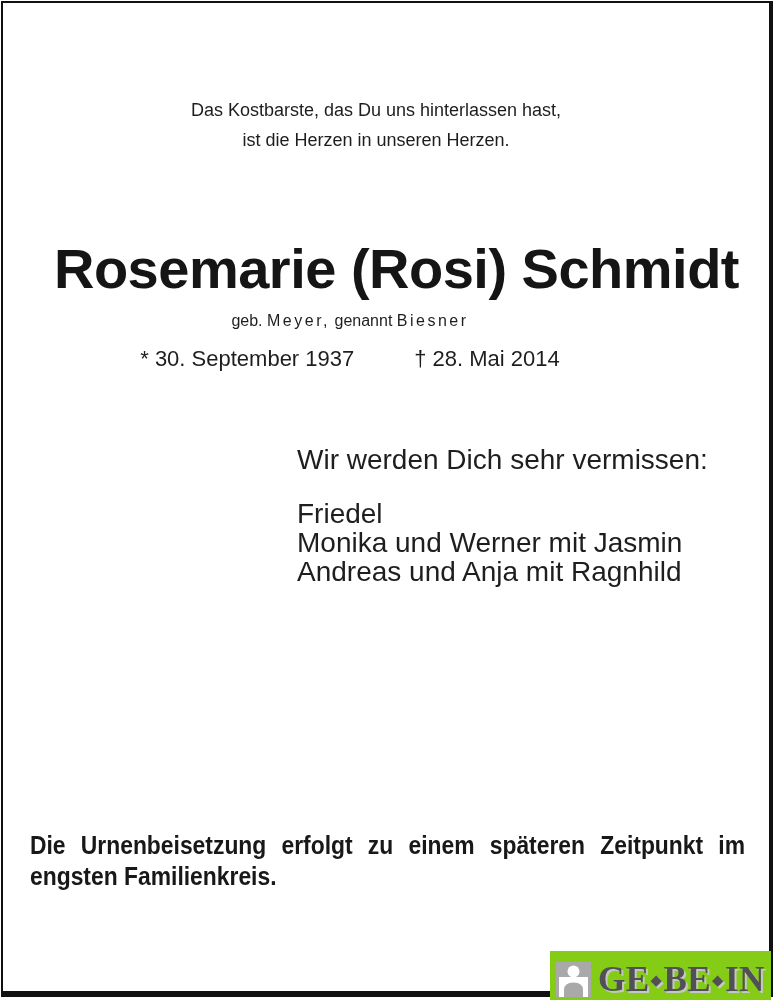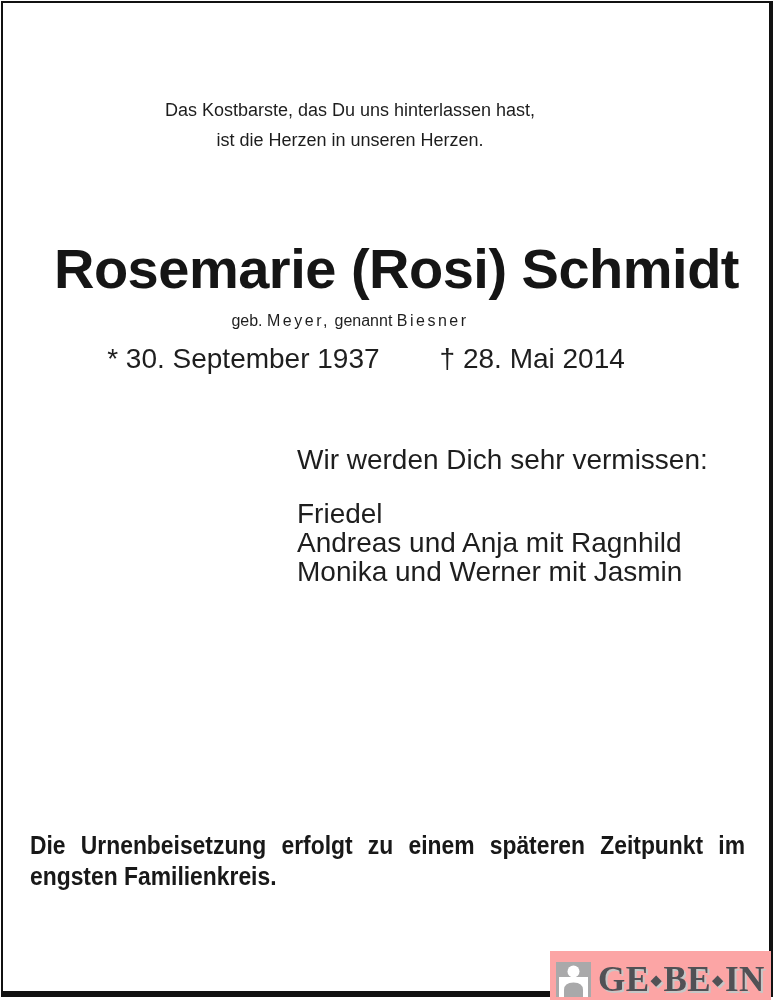--- a/index.html
+++ b/index.html
@@ -31,20 +31,21 @@
   
   .epigraph {
     position: absolute;
     top: 95px;
     left: 0;
     width: 700px;
     text-align: center;
     font-size: 18px;
     line-height: 30px;
     color: #1d1d1d;
+    padding-left: 26px;
   }
   
   .name {
     position: absolute;
     top: 238px;
     left: 0;
     width: 775px;
     text-align: center;
     font-size: 56px;
     line-height: 62px;
@@ -63,23 +64,22 @@
     line-height: 28px;
   }
   .subname .spaced { letter-spacing: 2.5px; }
   .subname .part { margin-right: 0.28em; }
   .dates {
     position: absolute;
     top: 345px;
     left: 0;
     width: 700px;
     text-align: center;
-    font-size: 28px;
+    font-size: 22px;
     line-height: 28px;
-    margin-left: 16px;
   }
   .dates .death { margin-left: 60px; }
   
   .mourners {
     position: absolute;
     top: 447px;
     left: 297px;
     font-size: 28px;
   }
   .mourners .intro { line-height: 26px; }
@@ -119,21 +119,21 @@
     height: 0;
   }
   .lline { text-align: left; }
   
   .logo {
     position: absolute;
     left: 550px;
     bottom: 0;
     height: 47px;
     padding: 0 6px 2px 6px;
-    background: #fca5a5;
+    background: #84cc16;
     display: flex;
     align-items: flex-end;
     z-index: 5;
   }
   .logo .mark {
     display: block;
     margin: 0 7px 1px 0;
   }
   .logo .wordmark {
     font-family: "Liberation Serif", "DejaVu Serif", serif;
@@ -168,22 +168,22 @@
   <div class="subname"><span class="part">geb.</span><span class="spaced part">Meyer,</span><span class="part">genannt</span><span class="spaced">Biesner</span></div>
 
   <div class="dates">
     <span class="birth">* 30. September 1937</span><span class="death">† 28. Mai 2014</span>
   </div>
 
   <div class="mourners">
     <div class="intro">Wir werden Dich sehr vermissen:</div>
     <ul>
       <li>Friedel</li>
+      <li>Monika und Werner mit Jasmin</li>
       <li>Andreas und Anja mit Ragnhild</li>
-      <li>Monika und Werner mit Jasmin</li>
     </ul>
   </div>
 
 
   <div class="notice notice-2">
     <div class="condense">
       <div class="jline">Die Urnenbeisetzung erfolgt zu einem späteren Zeitpunkt im</div>
       <div class="lline">engsten Familienkreis.</div>
     </div>
   </div>

